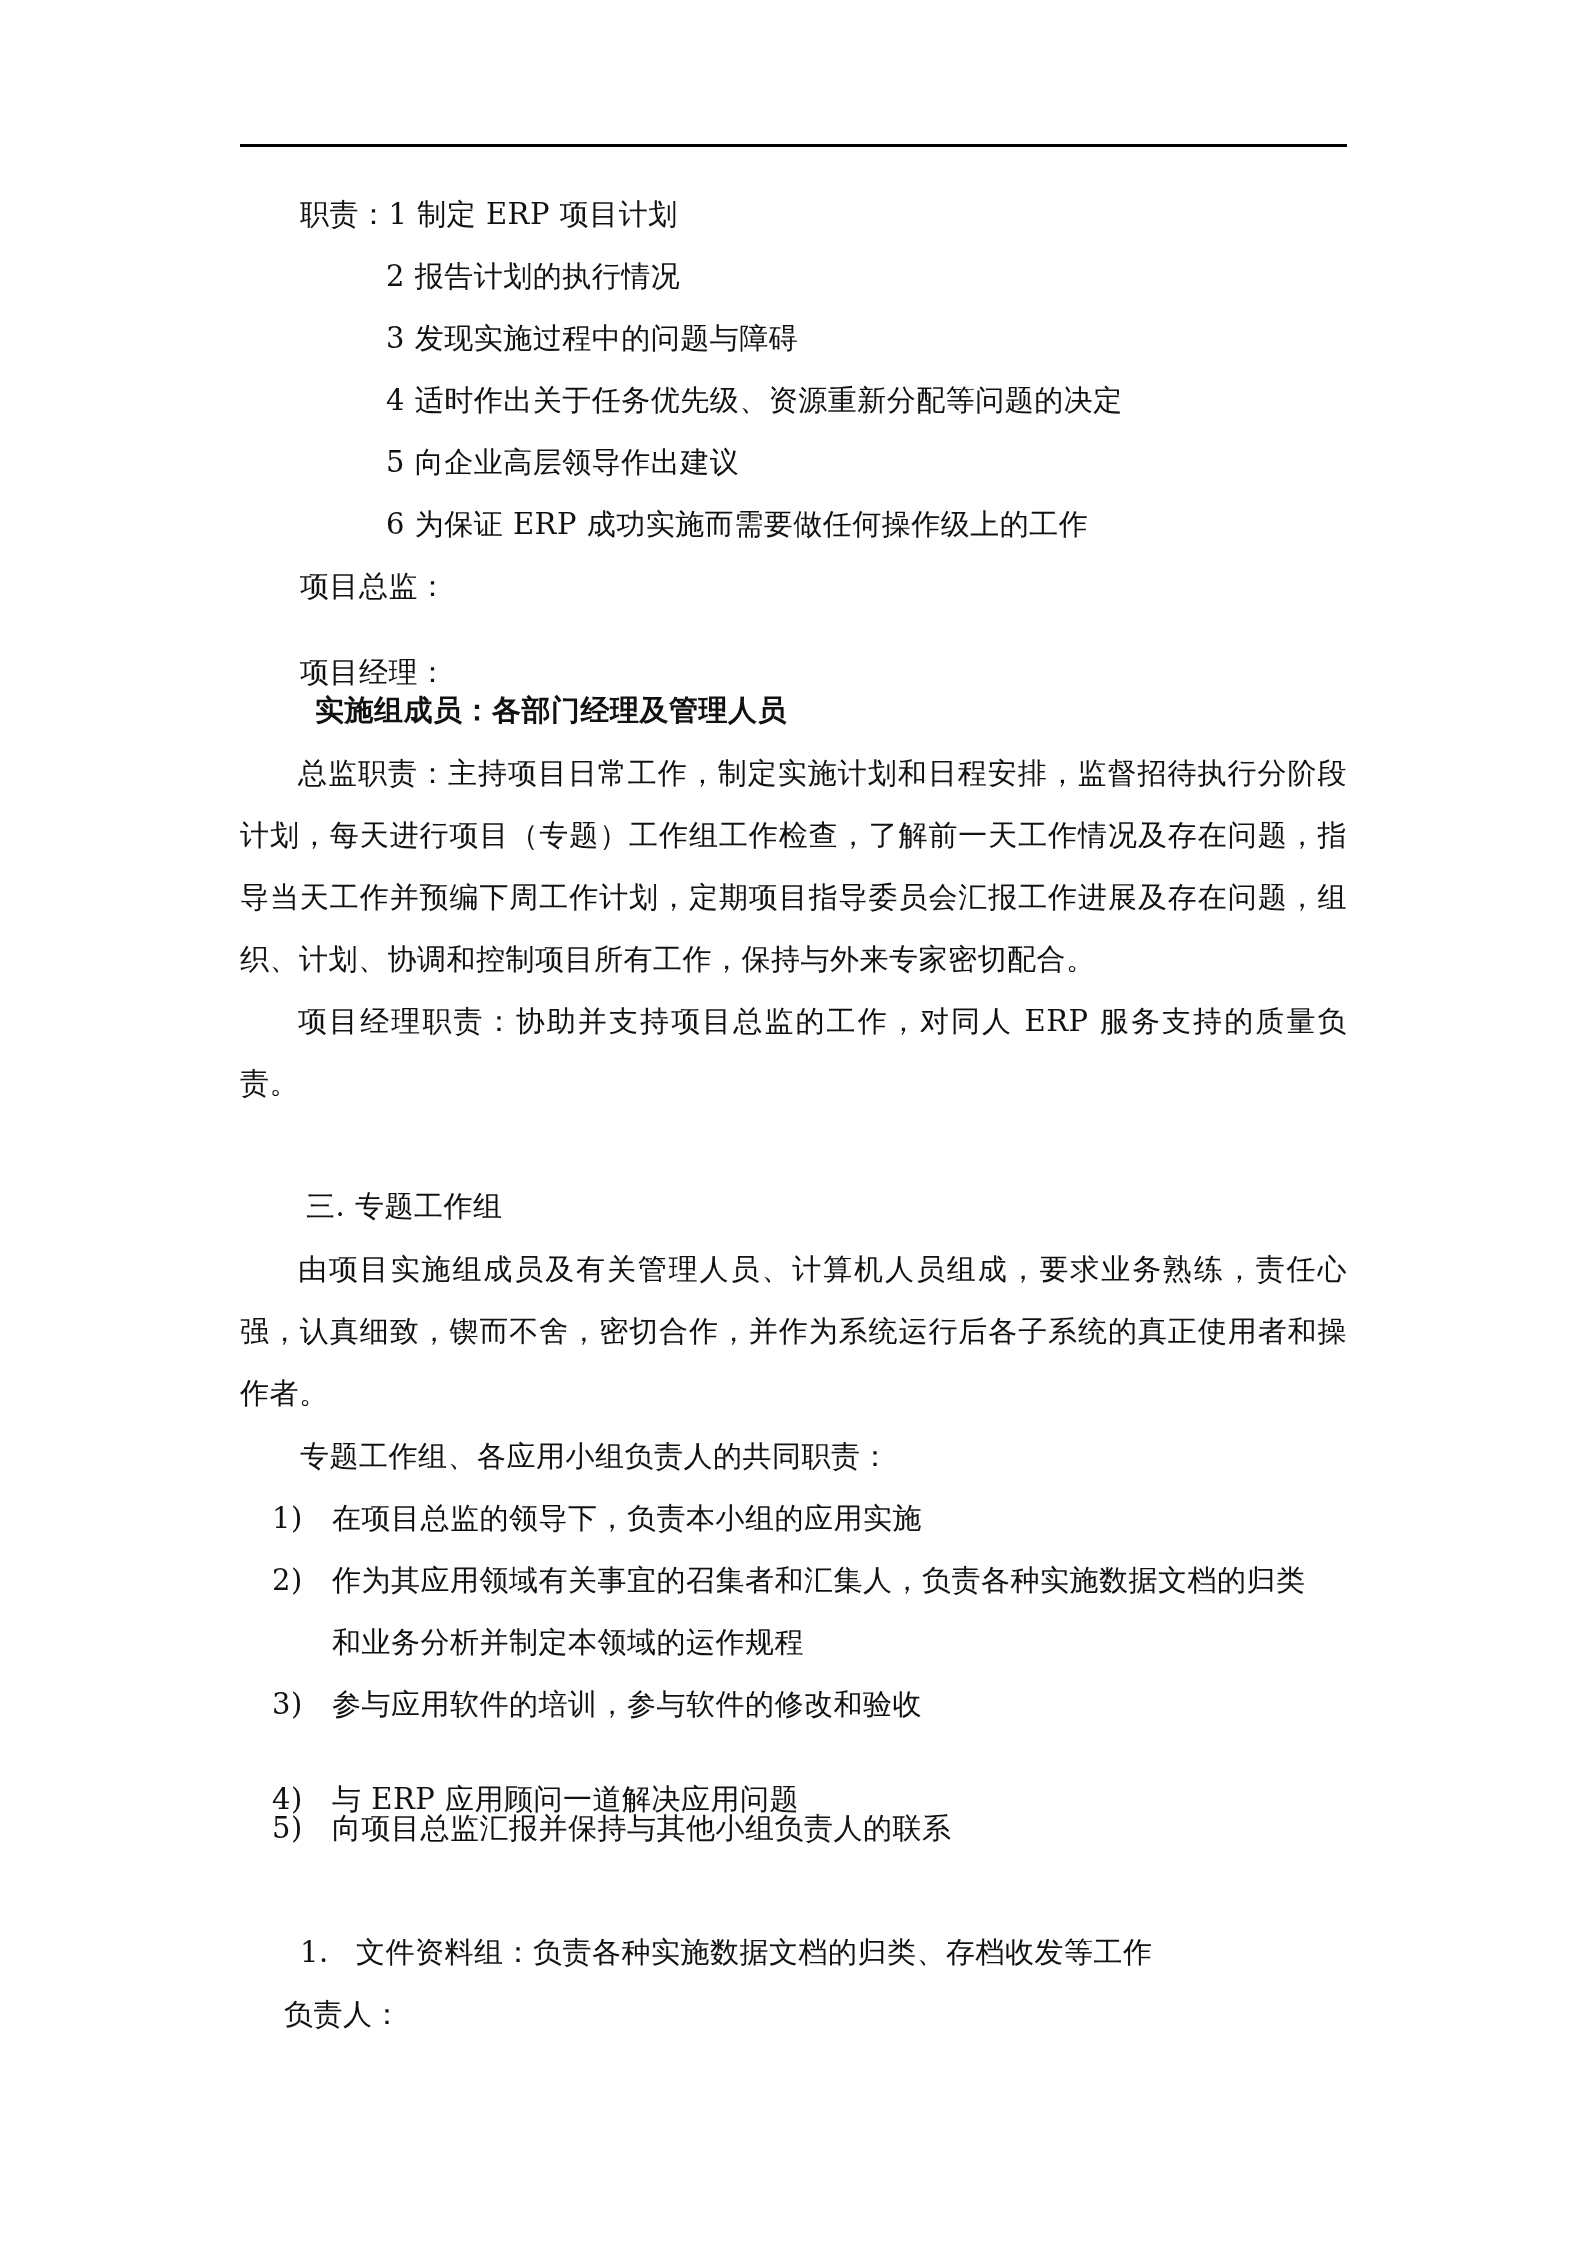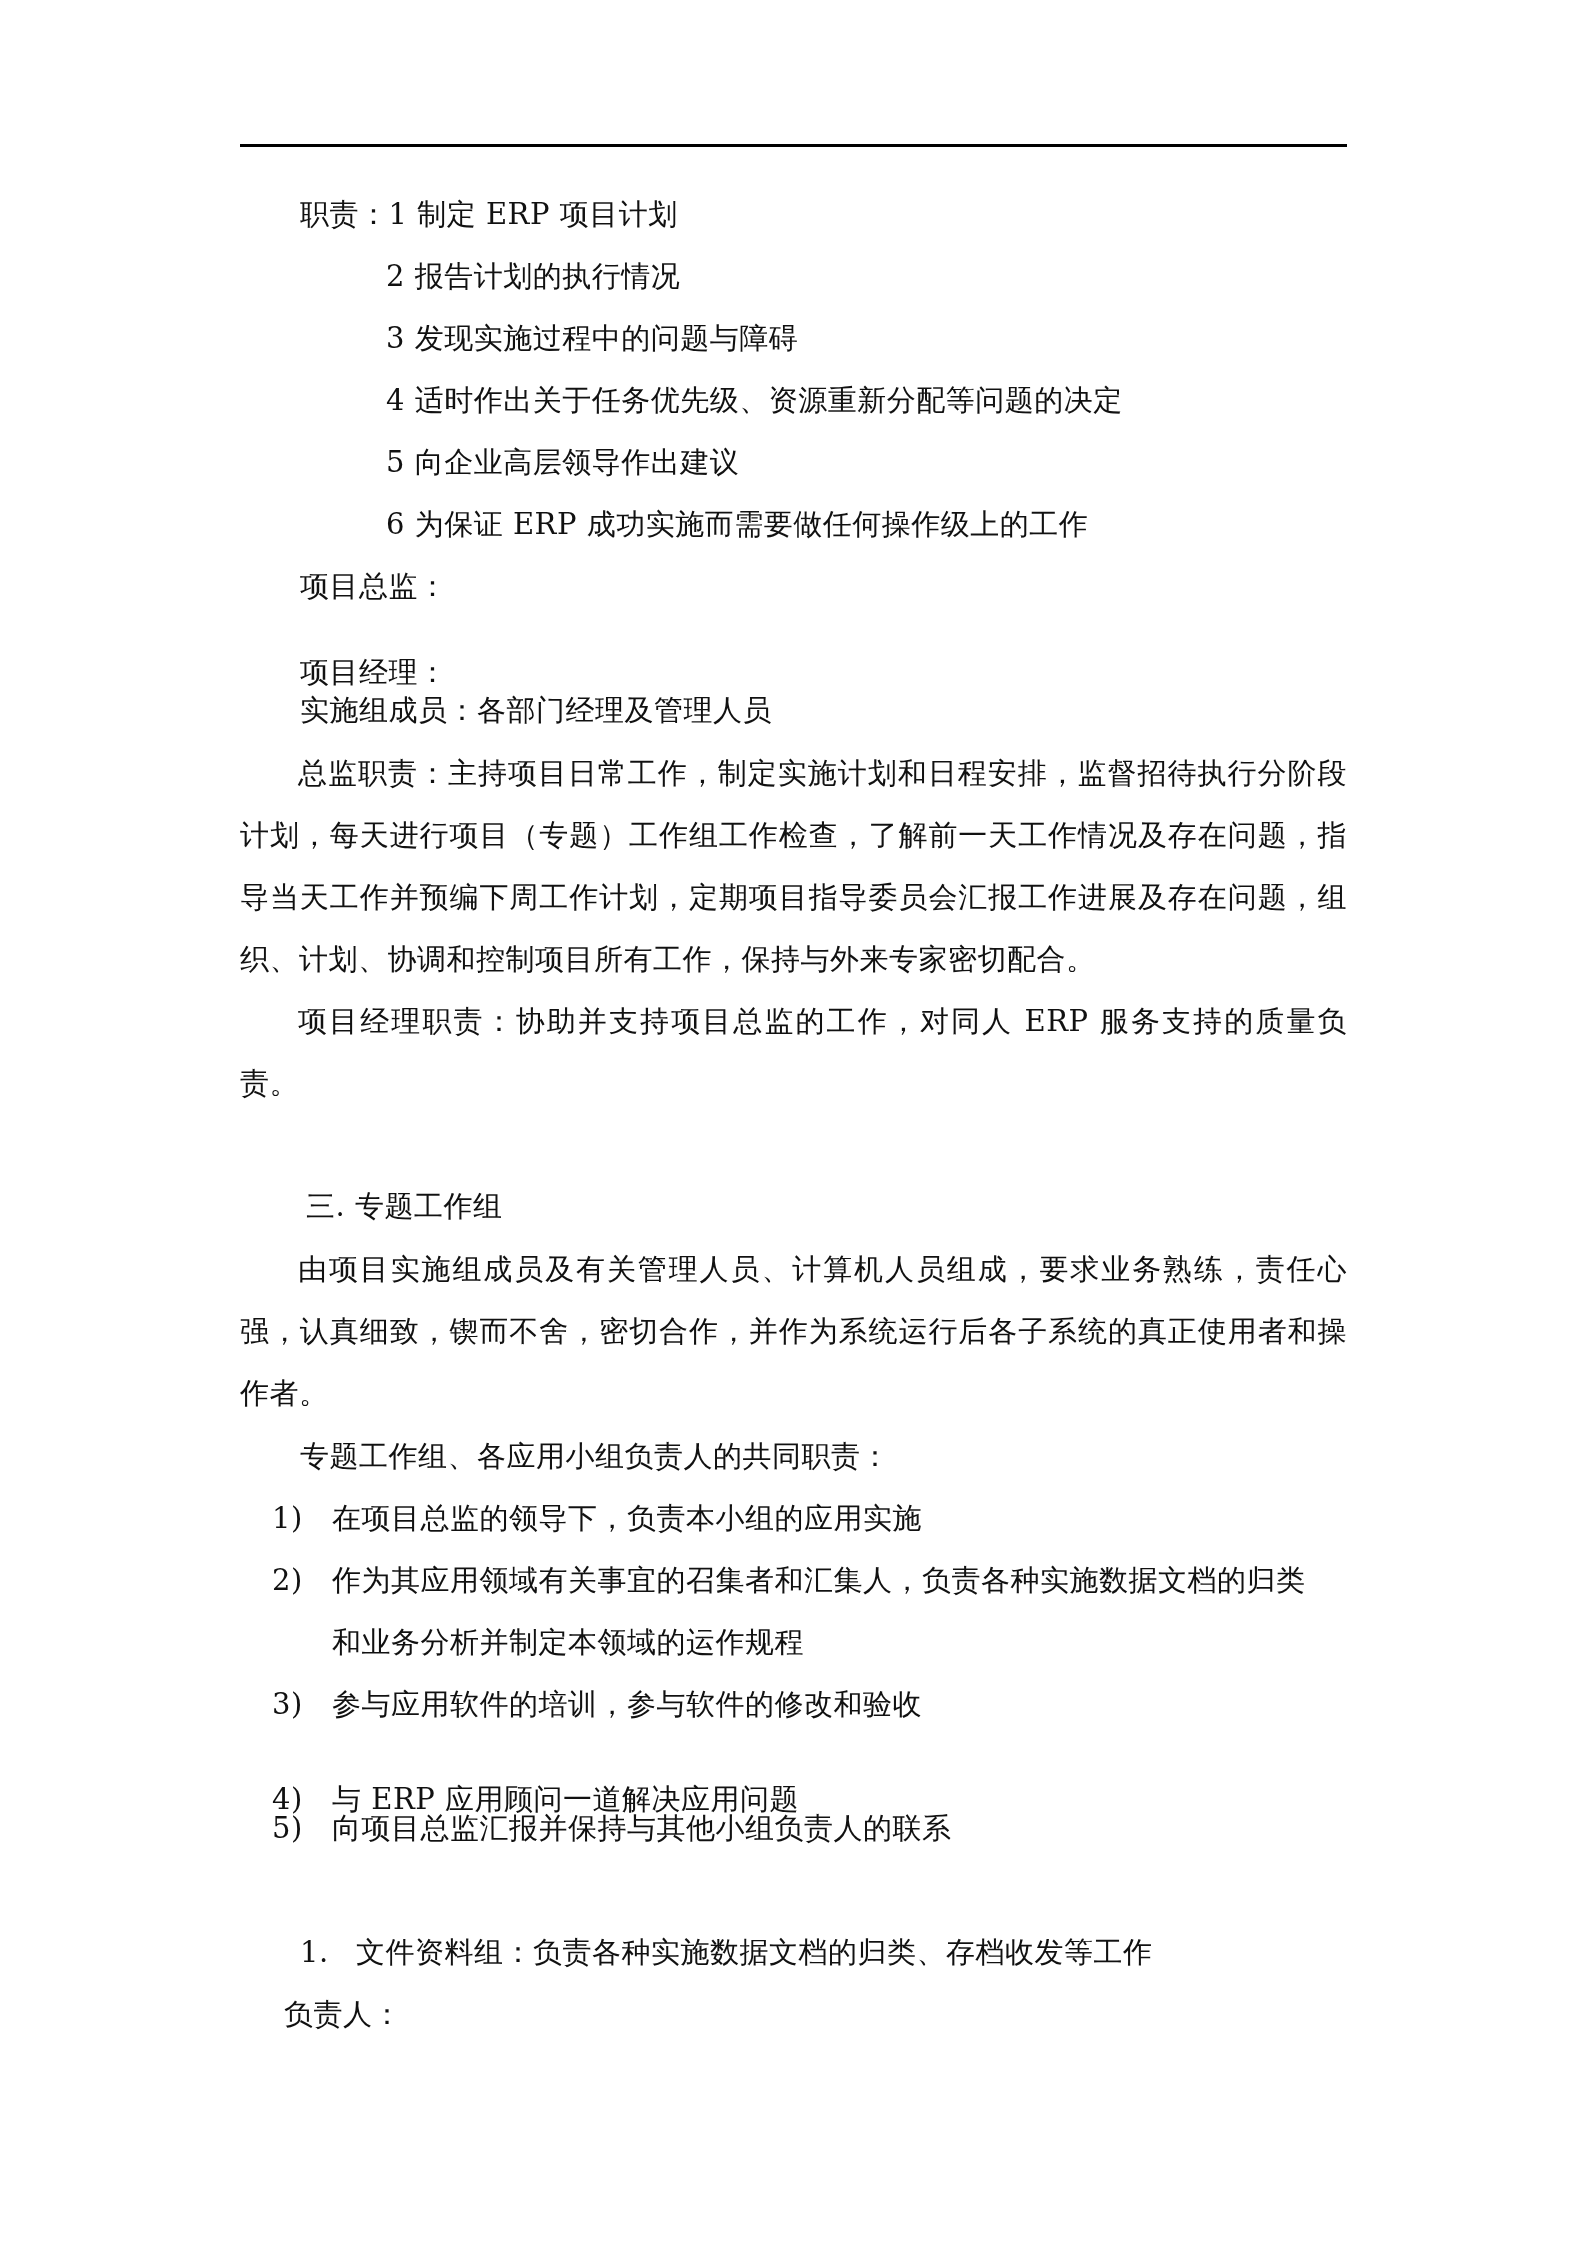--- a/index.html
+++ b/index.html
@@ -30,21 +30,21 @@
 </div>
 <div class="line" style="left:386px; top:442px;">
   <span class="num">5</span>&nbsp;<span>向企业高层领导作出建议</span>
 </div>
 <div class="line" style="left:386px; top:504px;">
   <span class="num">6</span>&nbsp;<span>为保证 ERP 成功实施而需要做任何操作级上的工作</span>
 </div>
 
 <div class="line" style="left:300px; top:566px;">项目总监：</div>
 <div class="line" style="left:300px; top:652px;">项目经理：</div>
-<div class="line" style="left:300px; top:690px;">实施组成员：各部门经理及管理人员</div>
+<div class="line" style="left:315px; top:690px;font-weight:bold;">实施组成员：各部门经理及管理人员</div>
 
 <div class="para" style="top:742px;">总监职责：主持项目日常工作，制定实施计划和日程安排，监督招待执行分阶段计划，每天进行项目（专题）工作组工作检查，了解前一天工作情况及存在问题，指导当天工作并预编下周工作计划，定期项目指导委员会汇报工作进展及存在问题，组织、计划、协调和控制项目所有工作，保持与外来专家密切配合。</div>
 
 <div class="para" style="top:990px;">项目经理职责：协助并支持项目总监的工作，对同人 ERP 服务支持的质量负责。</div>
 
 <div class="line" style="left:306px; top:1186px;">三. 专题工作组</div>
 <div class="para" style="top:1238px;">由项目实施组成员及有关管理人员、计算机人员组成，要求业务熟练，责任心强，认真细致，锲而不舍，密切合作，并作为系统运行后各子系统的真正使用者和操作者。</div>
 <div class="line" style="left:300px; top:1436px;">专题工作组、各应用小组负责人的共同职责：</div>
 
 <div class="line" style="left:272px; top:1498px;">

